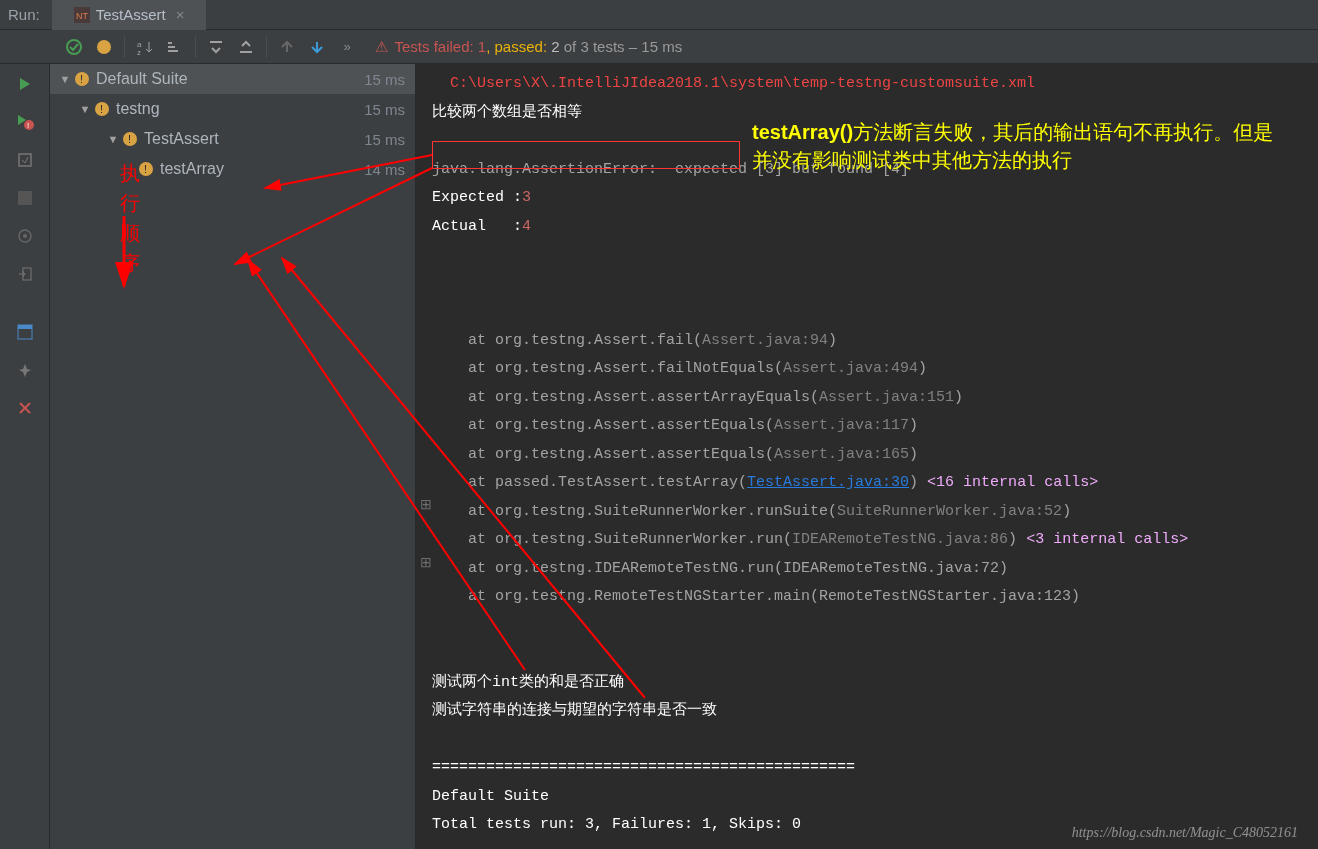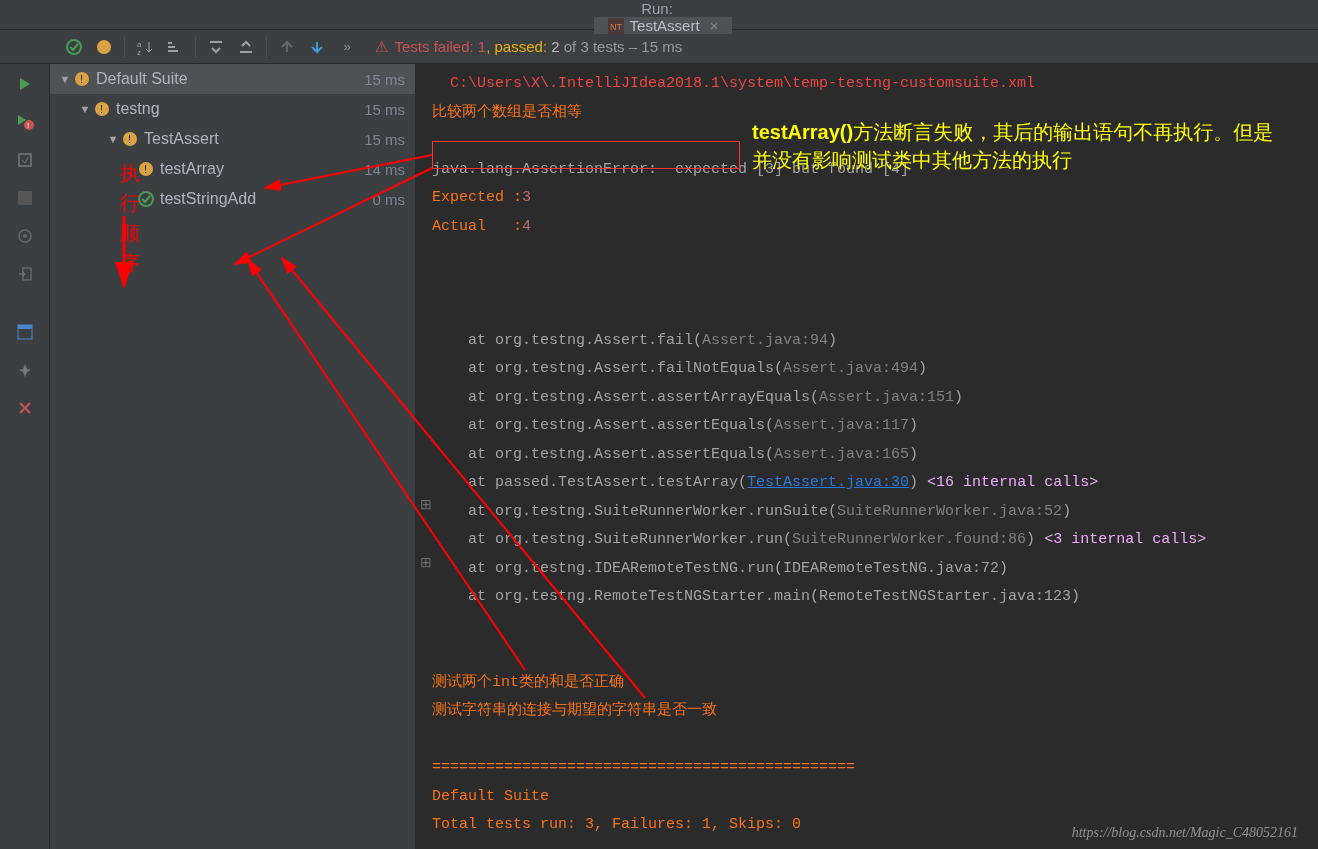--- a/index.html
+++ b/index.html
@@ -13,29 +13,28 @@
   font-size: 13px;
   position: relative;
 }
 .top-bar {
   display: flex;
   align-items: center;
   height: 30px;
   background: #3c3f41;
   border-bottom: 1px solid #2a2a2a;
   padding-left: 8px;
-  flex-direction: column;
 }
 .run-label { color: #9aa2ab; margin-right: 12px; font-size: 15px;}
 .tab-active {
   display: flex;
   align-items: center;
   background: #4e5254;
   height: 30px;
-  padding: 0 14px;
+  padding: 0 22px;
   gap: 6px;
 }
 .tab-active svg { flex-shrink:0;}
 .tab-title { color: #b7bfca; font-size: 15px;}
 .tab-close { color: #808891; margin-left: 4px; font-size:15px;}
 .toolbar {
   display: flex;
   align-items: center;
   height: 34px;
   background: #3c3f41;
@@ -99,21 +98,21 @@
   background:#2b2b2b;
   font-family:"Consolas","Courier New",monospace;
   font-size:15px;
   line-height:1.9;
   padding: 6px 0 0 16px;
   overflow:hidden;
   position:relative;
   white-space: pre;
 }
 .mono-gray { color:#ef4444;}
-.mono-white{ color:#f97316;}
+.mono-white{ color:#ffffff;}
 .mono-red { color:#cc6666;}
 .mono-orange{ color:#a3a3a3;}
 .mono-blue-link { color:#287bde; text-decoration:underline; cursor:pointer;}
 .mono-gray-link { color:#808080; cursor:pointer;}
 .mono-dim { color:#f0abfc;}
 .red-box {
   position:absolute;
   border:1px solid #ff3333;
   top:141px; left:432px;
   width:308px; height:28px;
@@ -312,30 +311,20 @@
     <div class="tree-row indent-3">
       <span class="tree-icon">
           <svg width="16" height="16">
             <circle cx="8" cy="8" r="7" fill="#d9a343"></circle>
             <text x="6" y="12" font-size="11" fill="#2b2b2b">!</text>
           </svg>
         </span>
       <span class="tree-label">testArray</span>
       <span class="tree-time">14 ms</span>
     </div>
-    <div class="tree-row indent-3">
-      <span class="tree-icon">
-          <svg width="16" height="16">
-            <circle cx="8" cy="8" r="7" fill="none" stroke="#499c54" stroke-width="2"></circle>
-            <path d="M4 8 L7 11 L12 5" stroke="#499c54" stroke-width="2" fill="none"></path>
-          </svg>
-        </span>
-      <span class="tree-label">testStringAdd</span>
-      <span class="tree-time">0 ms</span>
-    </div>
 
     <div class="chinese-vert">
       <div>执</div>
       <div>行</div>
       <div>顺</div>
       <div>序</div>
     </div>
   </div>
 
   <div class="console" id="console"><span class="mono-gray">  C:\Users\X\.IntelliJIdea2018.1\system\temp-testng-customsuite.xml</span>
@@ -347,21 +336,21 @@
  <span class="mono-blue-link"><click to="" see="" difference=""></click></span>
 
 
 <span class="mono-orange">    at org.testng.Assert.fail(</span><span class="mono-gray-link">Assert.java:94</span><span class="mono-orange">)</span>
 <span class="mono-orange">    at org.testng.Assert.failNotEquals(</span><span class="mono-gray-link">Assert.java:494</span><span class="mono-orange">)</span>
 <span class="mono-orange">    at org.testng.Assert.assertArrayEquals(</span><span class="mono-gray-link">Assert.java:151</span><span class="mono-orange">)</span>
 <span class="mono-orange">    at org.testng.Assert.assertEquals(</span><span class="mono-gray-link">Assert.java:117</span><span class="mono-orange">)</span>
 <span class="mono-orange">    at org.testng.Assert.assertEquals(</span><span class="mono-gray-link">Assert.java:165</span><span class="mono-orange">)</span>
 <span class="mono-orange">    at passed.TestAssert.testArray(</span><span class="mono-blue-link">TestAssert.java:30</span><span class="mono-orange">)</span><span class="mono-dim"> &lt;16 internal calls&gt;</span>
 <span class="mono-orange">    at org.testng.SuiteRunnerWorker.runSuite(</span><span class="mono-gray-link">SuiteRunnerWorker.java:52</span><span class="mono-orange">)</span>
-<span class="mono-orange">    at org.testng.SuiteRunnerWorker.run(</span><span class="mono-gray-link">SuiteRunnerWorker.found:86</span><span class="mono-orange">)</span><span class="mono-dim"> &lt;3 internal calls&gt;</span>
+<span class="mono-orange">    at org.testng.SuiteRunnerWorker.run(</span><span class="mono-gray-link">IDEARemoteTestNG.java:86</span><span class="mono-orange">)</span><span class="mono-dim"> &lt;3 internal calls&gt;</span>
 <span class="mono-orange">    at org.testng.IDEARemoteTestNG.run(IDEARemoteTestNG.java:72)</span>
 <span class="mono-orange">    at org.testng.RemoteTestNGStarter.main(RemoteTestNGStarter.java:123)</span>
 
 
 <span class="mono-white">测试两个int类的和是否正确</span>
 <span class="mono-white">测试字符串的连接与期望的字符串是否一致</span>
 
 <span class="mono-white">===============================================</span>
 <span class="mono-white">Default Suite</span>
 <span class="mono-white">Total tests run: 3, Failures: 1, Skips: 0</span>

